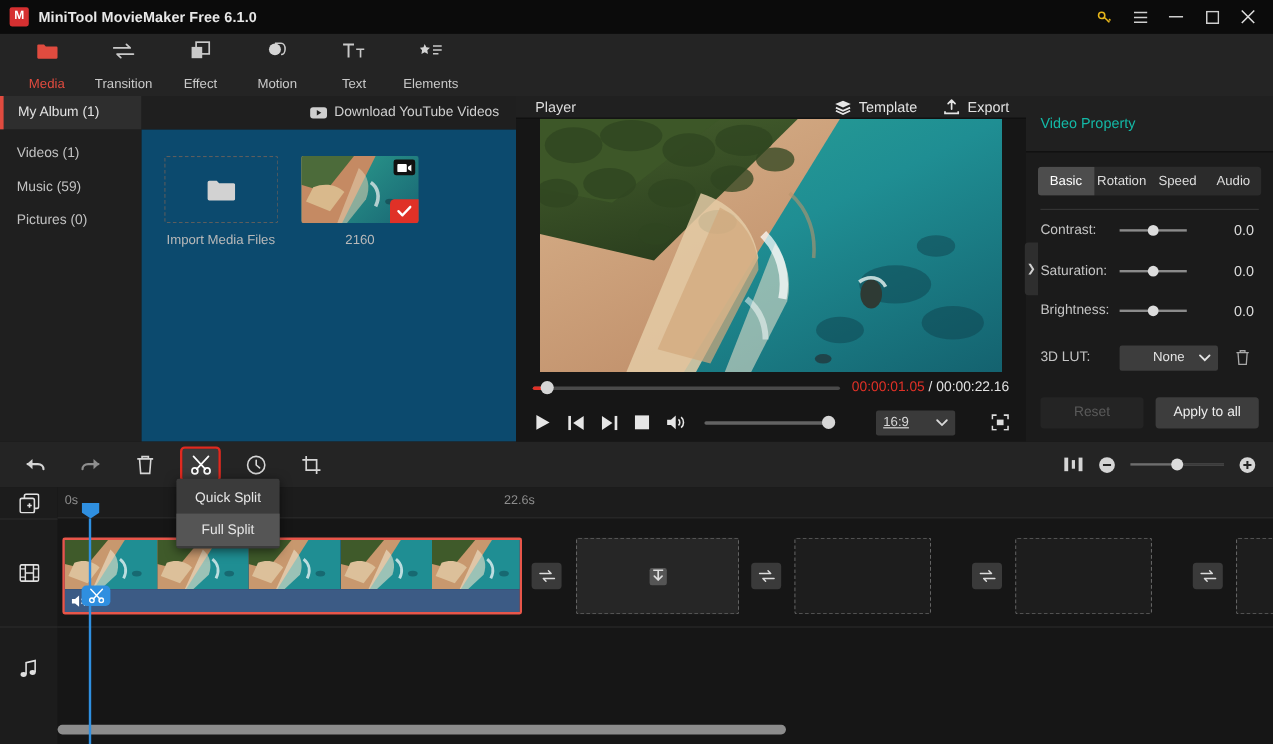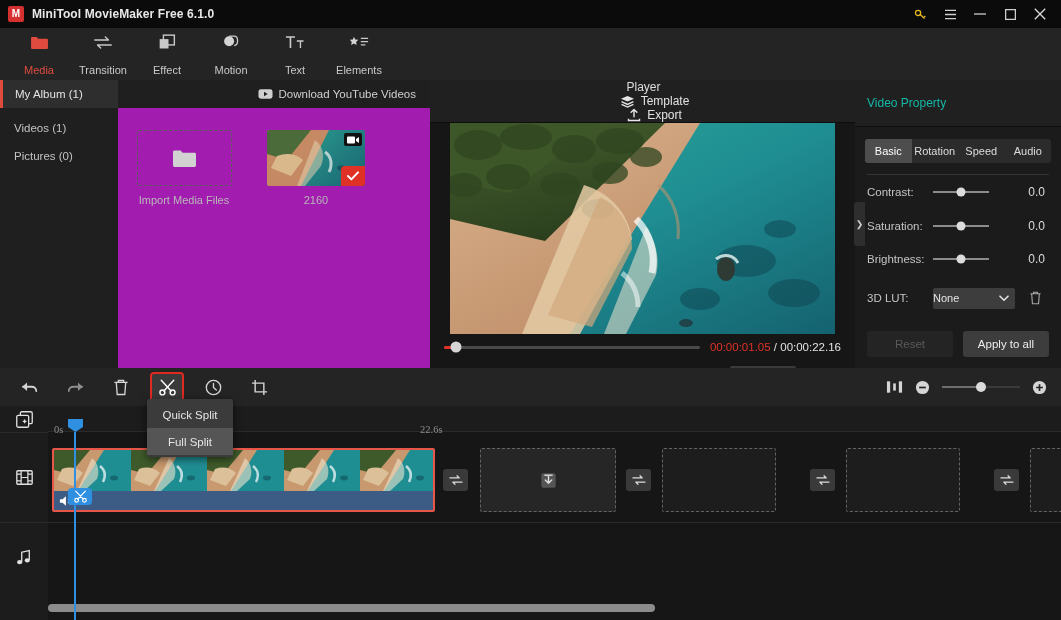--- a/index.html
+++ b/index.html
@@ -66,21 +66,21 @@
     border-left: 3px solid #e04b3f;
   }
   .media-top-right {
     flex: 1; background: #1f1f1f; display: flex;
     align-items: center; justify-content: flex-end; padding-right: 14px; gap: 6px;
   }
   .yt-label { font-size: 11.5px; color: #cfcfcf; }
   .media-body { flex: 1; display: flex; }
   .media-nav { width: 118px; background: #1f1f1f; padding-top: 6px; }
   .nav-item { height: 28px; display: flex; align-items: center; padding-left: 14px; font-size: 11.5px; color: #c2c2c2; }
-  .media-content { flex: 1; background: #a21caf; padding: 22px 0 0 16px; display: flex; gap: 32px; }
+  .media-content { flex: 1; background: #0c4a6e; padding: 22px 0 0 16px; display: flex; gap: 16px; }
   .media-cell { width: 100px; display: flex; flex-direction: column; align-items: center; gap: 8px; }
   .import-box {
     width: 95px; height: 56px; border: 1px dashed #5d5d5d; border-radius: 2px;
     display: flex; align-items: center; justify-content: center;
   }
   .media-label { font-size: 11px; color: #b9b9b9; text-align: center; }
   .thumb-wrap { width: 98px; height: 56px; position: relative; border-radius: 2px; overflow: hidden; }
   .thumb-img { width: 100%; height: 100%; position: relative; }
   .badge-vid {
     position: absolute; top: 3px; right: 3px; width: 18px; height: 13px;
@@ -91,21 +91,21 @@
     position: absolute; bottom: 0; right: 0; width: 24px; height: 20px;
     background: #e03127; border-radius: 4px 0 2px 0;
     display: flex; align-items: center; justify-content: center;
     color: #fff; font-size: 12px;
   }
 
   
   .player-panel { width: 425px; height: 288px; background: #161616; display: flex; flex-direction: column; position: relative; }
   .player-head {
     height: 47px; background: #202020; display: flex; align-items: center;
-    padding: 0 14px 0 16px; border-bottom: 1px solid #0e0e0e; flex-direction: column;
+    padding: 0 14px 0 16px; border-bottom: 1px solid #0e0e0e;
   }
   .player-title { font-size: 12px; color: #dcdcdc; }
   .ph-spacer { flex: 1; }
   .ph-btn { display: flex; align-items: center; gap: 6px; font-size: 12px; color: #e2e2e2; margin-left: 22px; }
   .video-area { flex: 1; display: flex; align-items: center; justify-content: center; background: #161616; }
   .video-frame { width: 385px; height: 211px; position: relative; overflow: hidden; }
   .player-ctl { height: 60px; padding: 0 14px 0 6px; }
   .seek-row { display: flex; align-items: center; height: 26px; gap: 10px; padding-left: 8px; }
   .seek-track { flex: 1; height: 3px; background: #4a4a4a; position: relative; border-radius: 2px; }
   .seek-done { position: absolute; left: 0; top: 0; height: 3px; width: 4.5%; background: #e03127; border-radius: 2px; }
@@ -147,21 +147,21 @@
   }
   .tab.active { background: #4d4d4d; color: #fff; }
   .prop-div { height: 1px; background: #333; margin: 11px 12px 0 12px; }
   .prop-row { display: flex; align-items: center; height: 34px; padding: 0 10px 0 12px; }
   .prop-lbl { width: 66px; font-size: 11.5px; color: #c4c4c4; }
   .pslider { width: 56px; height: 2px; background: #8b8b8b; position: relative; }
   .pslider .k { position: absolute; left: 50%; top: 50%; width: 9px; height: 9px; border-radius: 50%; background: #dcdcdc; transform: translate(-50%,-50%); }
   .prop-val { flex: 1; text-align: right; font-size: 12px; color: #dcdcdc; padding-right: 6px; }
   .lut-sel {
     width: 82px; height: 21px; background: #3d3d3d; border-radius: 2px;
-    display: flex; align-items: center; position: relative;
+    display: flex; align-items: center; justify-content: center; position: relative;
     font-size: 11px; color: #e4e4e4;
   }
   .lut-sel .cv { position: absolute; right: 6px; }
   .trash-btn { margin-left: 14px; color: #a8a8a8; }
   .prop-foot { margin-top: auto; height: 48px; display: flex; align-items: center; justify-content: center; gap: 10px; }
   .pf-btn {
     width: 86px; height: 26px; border-radius: 3px; display: flex;
     align-items: center; justify-content: center; font-size: 11.5px;
   }
   .pf-btn.disabled { background: #242424; color: #5a5a5a; }
@@ -185,21 +185,21 @@
   .tl-wrap { position: absolute; top: 406px; left: 0; width: 1061px; height: 214px; background: #161616; }
   .tl-rail { position: absolute; left: 0; top: 0; width: 48px; height: 214px; background: #1c1c1c; }
   .rail-btn { width: 48px; display: flex; align-items: center; justify-content: center; color: #e0e0e0; }
   .rail-add { height: 26px; }
   .rail-vid { height: 90px; border-top: 1px solid #2a2a2a; }
   .rail-aud { height: 70px; border-top: 1px solid #2a2a2a; }
   .tl-ruler {
     position: absolute; left: 48px; top: 0; width: 1013px; height: 26px;
     background: #1c1c1c; border-bottom: 1px solid #2a2a2a;
   }
-  .tick { position: absolute; top: 18px; font-size: 10.5px; color: #8d8d8d; font-family: Liberation Serif, serif; }
+  .tick { position: absolute; top: 5px; font-size: 10.5px; color: #8d8d8d; }
   .tl-tracks { position: absolute; left: 48px; top: 26px; width: 1013px; height: 188px; }
   .track-video { position: relative; height: 90px; }
   .track-audio { position: relative; height: 70px; border-top: 1px solid #2a2a2a; }
 
   .clip {
     position: absolute; left: 4px; top: 16px; width: 383px; height: 64px;
     border: 2px solid #e8564a; border-radius: 2px; overflow: hidden; background: #2a3f5e;
   }
   .clip-thumbs { position: absolute; left: 0; top: 0; right: 0; height: 41px; display: flex; overflow: hidden; }
   .clip-thumb { width: 76.6px; height: 41px; flex: 0 0 auto; position: relative; overflow: hidden; }
@@ -353,20 +353,23 @@
               <path d="M6.4 3.6v4.8L10.4 6z" fill="#1f1f1f"></path>
             </svg>
         </span>
         <span class="yt-label">Download YouTube Videos</span>
       </div>
     </div>
     <div class="media-body">
       <div class="media-nav">
         <div class="nav-item">
             <span>Videos (1)</span>
+          </div>
+        <div class="nav-item">
+            <span>Music (59)</span>
           </div>
         <div class="nav-item">
             <span>Pictures (0)</span>
           </div>
       </div>
       <div class="media-content">
         <div class="media-cell">
           <div class="import-box">
             <span>
               <svg width="24" height="19" viewBox="0 0 24 19">

